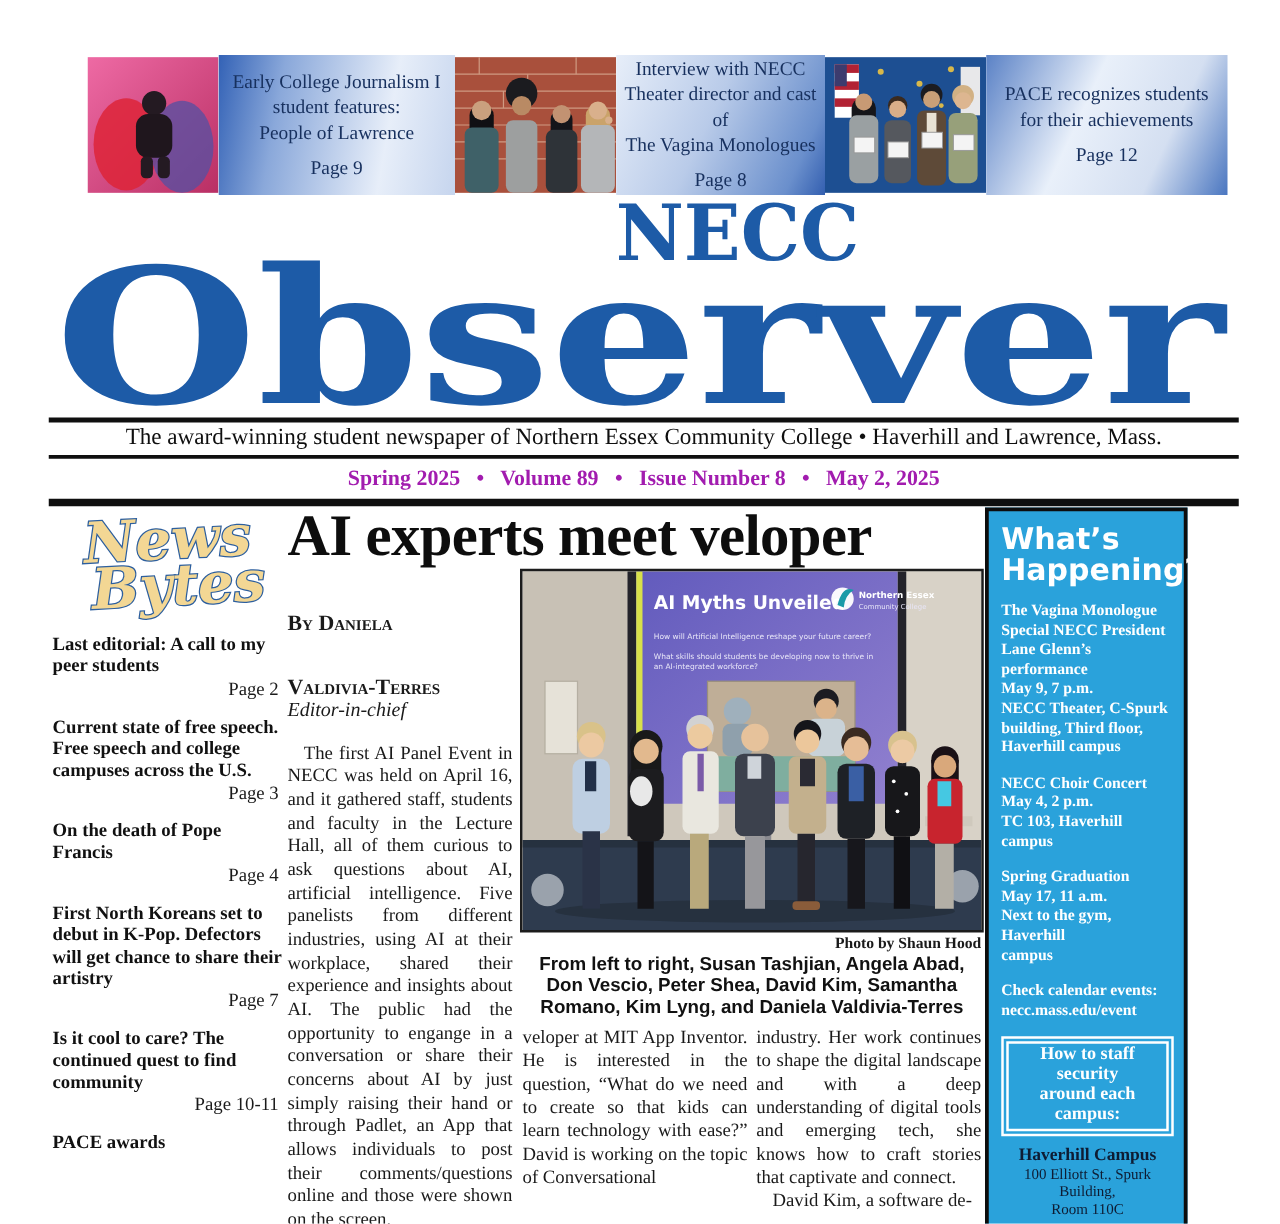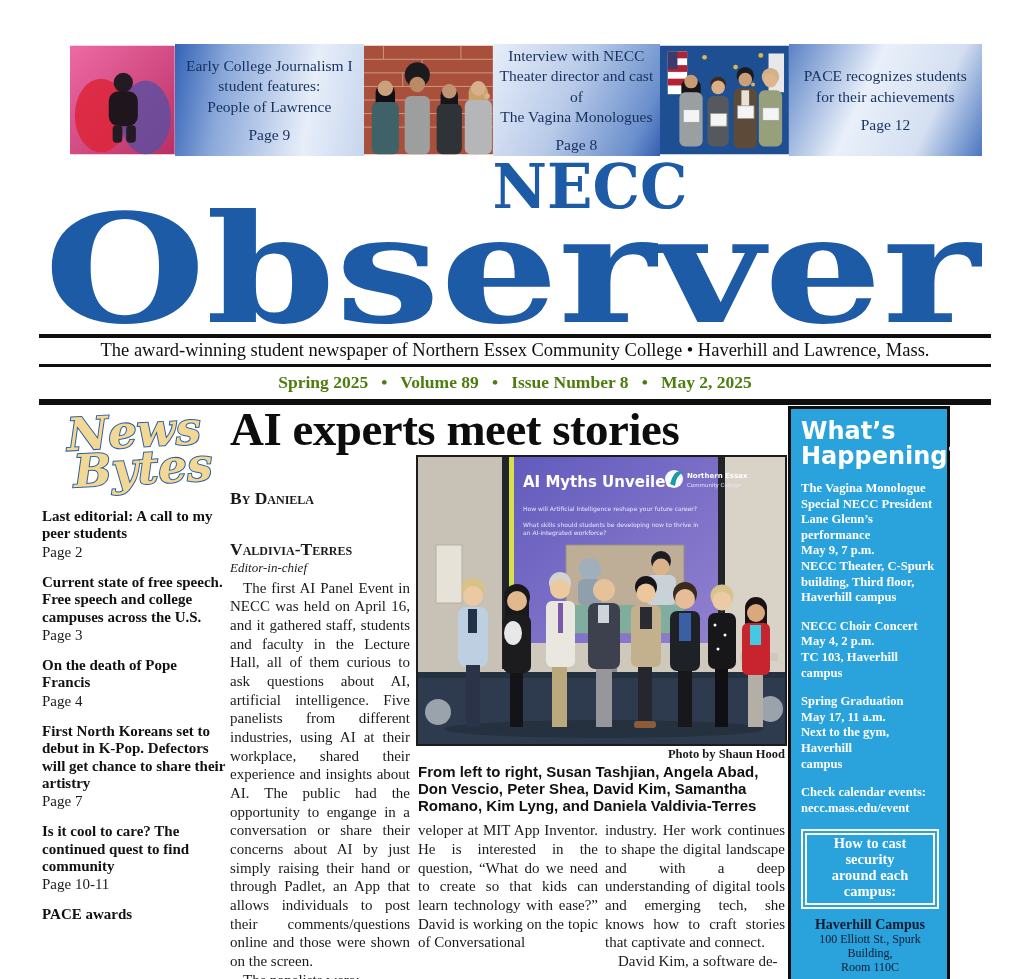--- a/index.html
+++ b/index.html
@@ -20,44 +20,44 @@
   .pr2 { width:172px; background:linear-gradient(115deg,#e7eef9 0%,#b9cbe9 45%,#6a8fcc 85%,#335fb0 100%); }
   .pr3 { width:199px; background:linear-gradient(115deg,#5b82c6 0%,#e9f0fa 40%,#d4dff1 72%,#4a76c0 100%); }
 
   
   .masthead { position:absolute; top:150px; left:42px; width:940px; height:182px; }
   .rules { position:absolute; top:334px; left:39px; width:952px; }
   .hr1 { height:4px; background:#0f0f0f; }
   .hr2 { height:3px; background:#0f0f0f; }
   .hr3 { height:6px; background:#0f0f0f; }
   .tagline { font-size:18.5px; text-align:center; padding:2px 0 3px 0; color:#0f0f0f; }
-  .dateline { font-size:17.5px; font-weight:bold; text-align:center; padding:5px 0 6px 0; white-space:pre; color:#4d7c0f; }
+  .dateline { font-size:17.5px; font-weight:bold; text-align:center; padding:5px 0 6px 0; white-space:pre; color:#a21caf; }
 
   
   .content { position:absolute; top:406px; left:42px; width:908px; height:569px;
              display:grid; grid-template-columns:185px 555px 162px; column-gap:3px; }
 
   
   .newsbytes { padding-top:2px; }
   .nb-logo { display:block; margin:0 auto 10px auto; }
   .nb-item { margin-bottom:13px; }
   .nb-title { font-weight:bold; font-size:15px; line-height:1.16; color:#111; }
-  .nb-page { font-size:15px; padding-right:4px; margin-top:1px; }
+  .nb-page { font-size:15px; text-align:right; padding-right:4px; margin-top:1px; }
 
   
   .article { position:relative; }
   .headline { font-size:47px; font-weight:bold; letter-spacing:-0.5px; line-height:1.0; color:#0d0d0d; margin-bottom:4px; white-space:nowrap; }
   .article-body { display:grid; grid-template-columns:180px 367px; column-gap:8px; }
   .byline-name { font-variant:small-caps; font-weight:bold; font-size:17.5px; line-height:1.1;margin-top:32px; }
-  .byline-role { font-style:italic; font-size:13px; margin-bottom:3px; }
+  .byline-role { font-style:italic; font-size:16px; margin-bottom:16px; }
   .article p.body-p { font-size:15px; line-height:1.245; text-align:justify; text-indent:13px; }
   .photo-wrap { position:relative; }
   .photo-frame { outline:2px solid #1c1c1c; display:block; }
   .photo-credit { font-size:12.5px; font-weight:bold; text-align:right; margin-top:3px; }
-  .photo-caption { font-family:"Liberation Sans", sans-serif; font-weight:bold; font-size:15px; line-height:1.14; margin-top:1px; color:#111; }
+  .photo-caption { font-family:"Liberation Sans", sans-serif; font-weight:bold; font-size:15px; line-height:1.14; margin-top:1px; color:#111;text-align:center; }
   .below-cols { display:grid; grid-template-columns:180px 180px; column-gap:7px; margin-top:7px; }
 
   
   .sidebar { background:#2aa2db; border:3px solid #0d0d0d; padding:10px 8px 8px 10px; color:#fff; }
   .sb-heading { font-family:"DejaVu Sans", sans-serif; font-weight:bold; font-size:24px; line-height:1.04; white-space:pre-line; margin-bottom:12px; }
   .sb-event { font-weight:bold; font-size:12.6px; line-height:1.24; white-space:pre-line; margin-bottom:13px; }
   .sec-outer { border:2px solid #fff; padding:2px; margin:2px 0 8px 0; }
   .sec-inner { border:2px solid #fff; padding:1px 2px 3px 2px; }
   .sec-heading { font-weight:bold; font-size:14.5px; line-height:1.1; text-align:center; white-space:pre-line; }
   .campus { text-align:center; color:#0e1c33; }
@@ -223,21 +223,21 @@
         <div class="nb-page">Page 10-11</div>
       </div>
       <div class="nb-item">
         <div class="nb-title">PACE awards</div>
 
       </div>
 
     </div>
 
     <div class="article">
-      <h1 class="headline">AI experts meet stories</h1>
+      <h1 class="headline">AI experts meet veloper</h1>
 
       <div class="article-body">
 
         <div>
           <div class="byline-name">By Daniela</div>
           <div class="byline-name">Valdivia-Terres</div>
           <div class="byline-role">Editor-in-chief</div>
           <p class="body-p">The first AI Panel Event in NECC was held on April 16, and it gathered staff, students and faculty in the Lecture Hall, all of them curious to ask questions about AI, artificial intelligence. Five panelists from different industries, using AI at their workplace, shared their experience and insights about AI. The public had the opportunity to engange in a conversation or share their concerns about AI by just simply raising their hand or through Padlet, an App that allows individuals to post their comments/questions online and those were shown on the screen.</p>
           <p class="body-p">The panelists were:</p>
           <p class="body-p">Angela Abad, an accomplished Digital Strategist, Creative Director, and Producer at El Mundo Boston, recognized for her leadership, creativity, and innovation in the media</p>
@@ -371,21 +371,21 @@
 TC 103, Haverhill campus</div>
       <div class="sb-event">Spring Graduation
 May 17, 11 a.m.
 Next to the gym, Haverhill
 campus</div>
       <div class="sb-event">Check calendar events:
 necc.mass.edu/event</div>
 
       <div class="sec-outer">
         <div class="sec-inner">
-          <div class="sec-heading">How to cast security
+          <div class="sec-heading">How to staff security
 around each campus:</div>
         </div>
       </div>
 
       <div class="campus">
         <div class="campus-name">Haverhill Campus</div>
         <div class="campus-addr">100 Elliott St., Spurk Building,
 Room 110C</div>
 
       </div>

